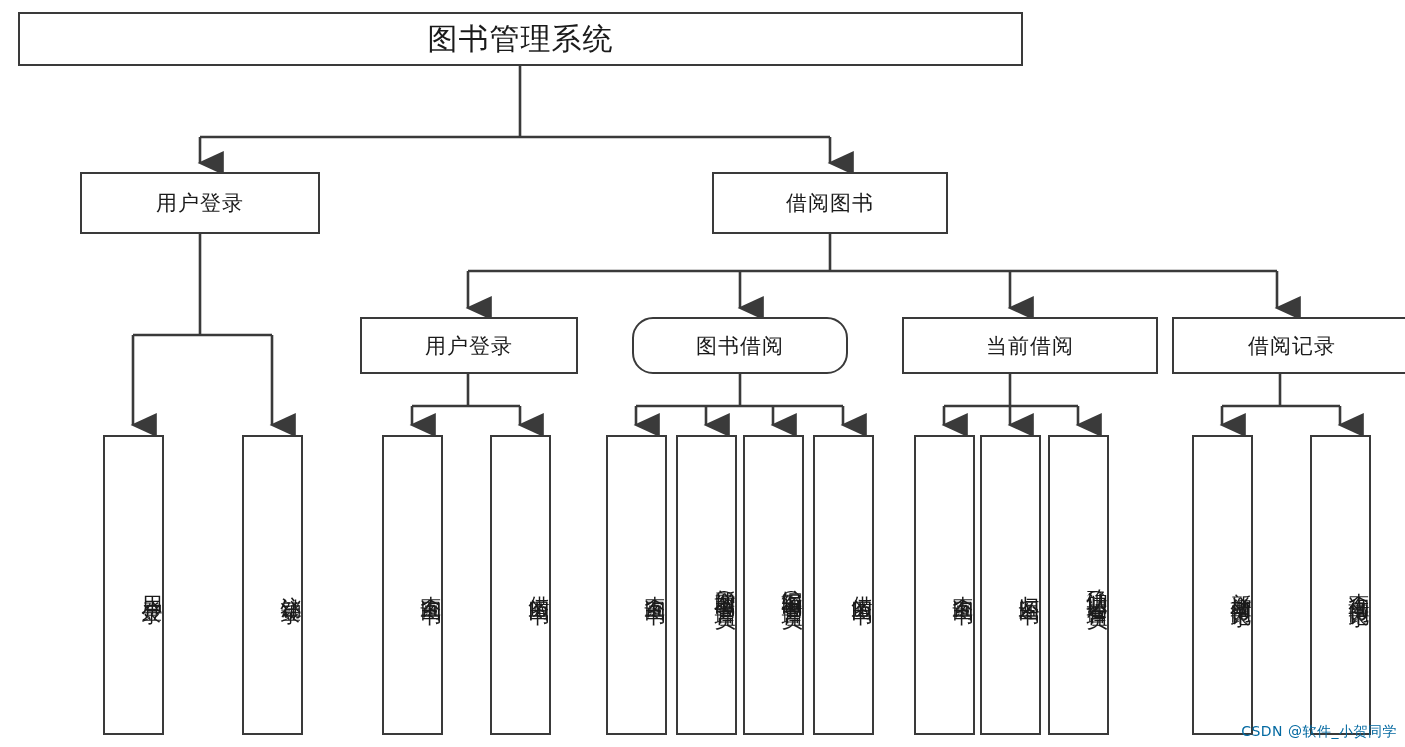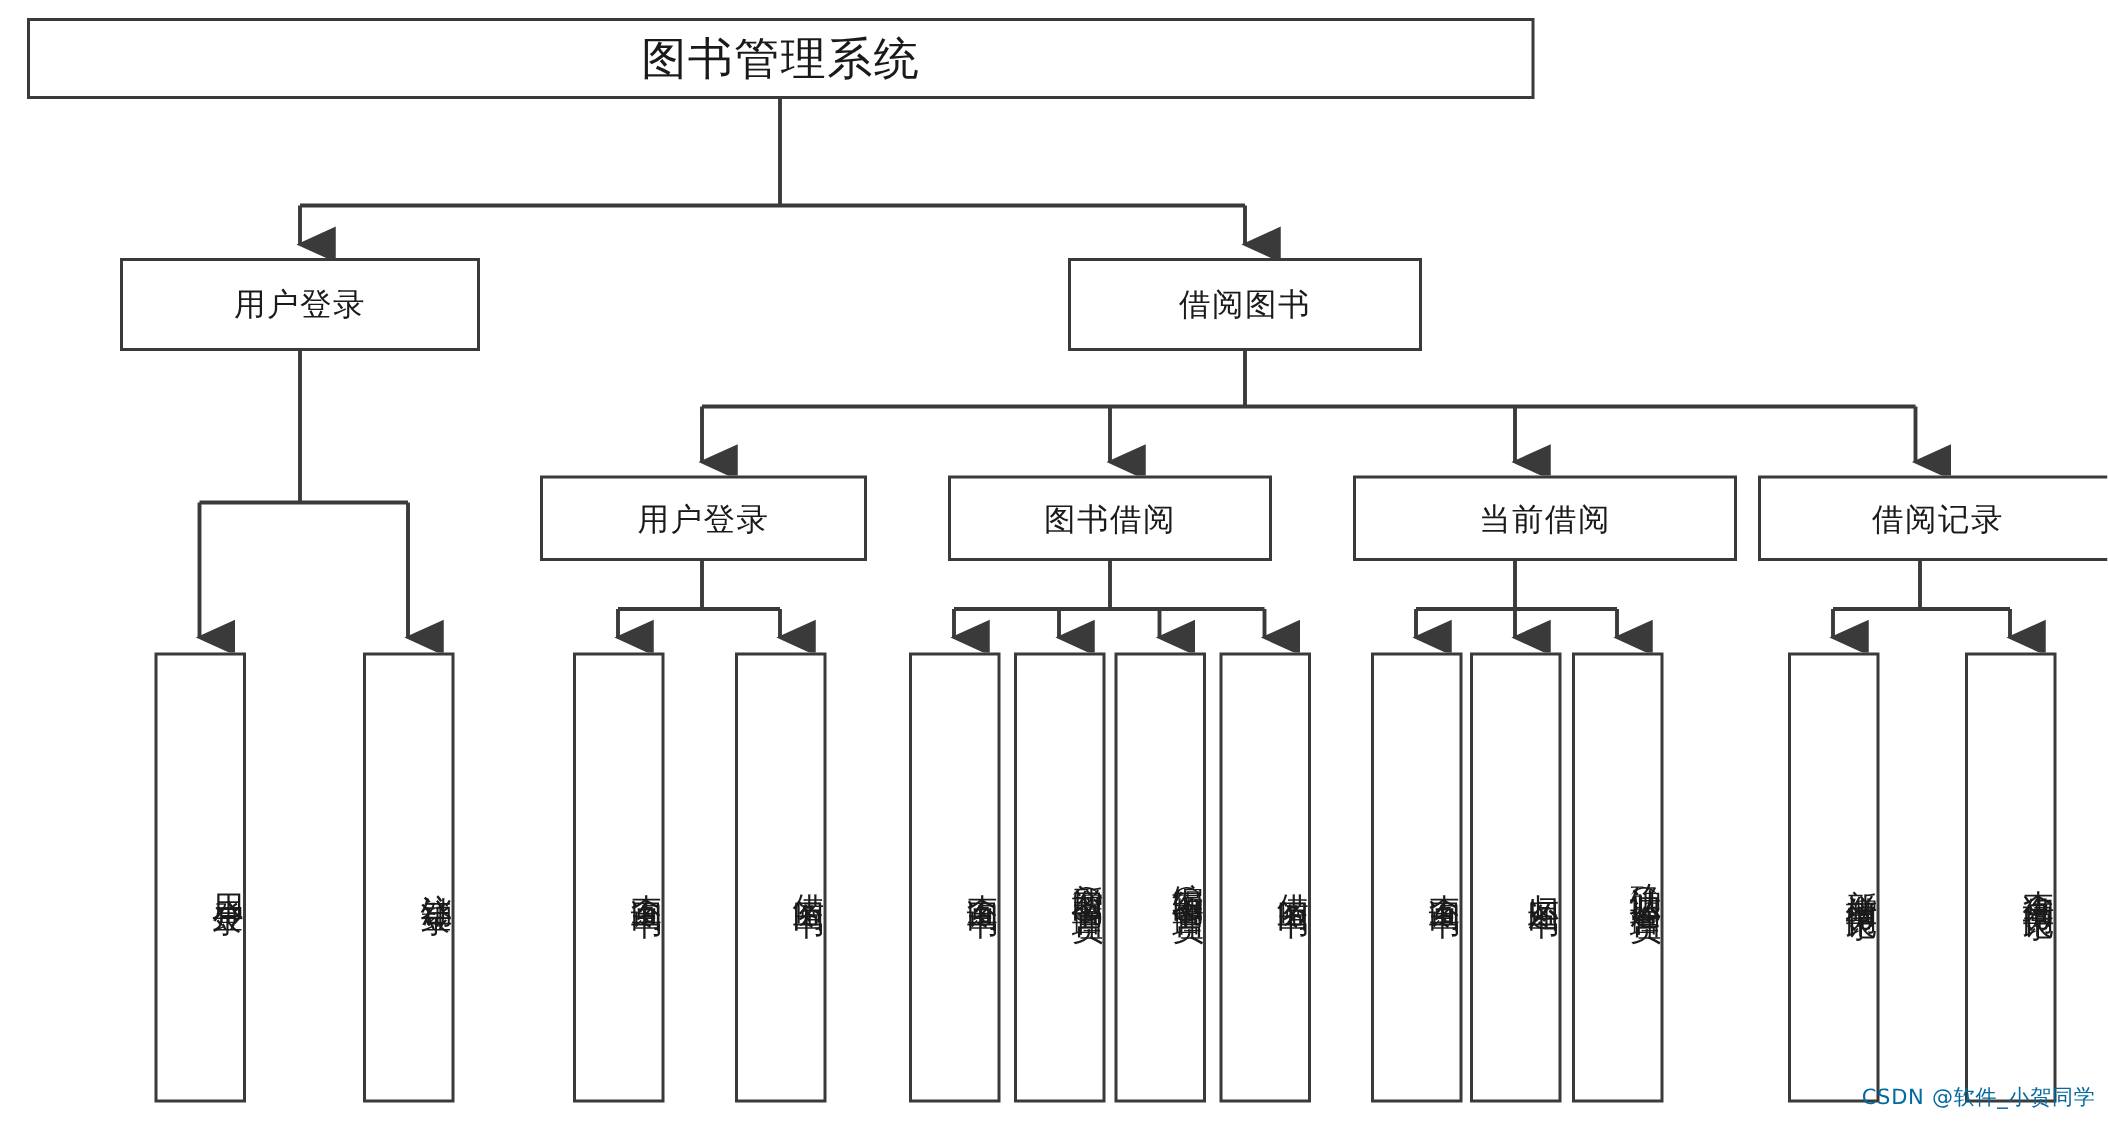--- a/index.html
+++ b/index.html
@@ -69,21 +69,21 @@
       <path d="M 1340 406 L 1340 425" marker-end="url(#ah)"></path>
     </g>
   </svg>
 
   <div class="node h root" style="left:18px;top:12px;width:1005px;height:54px;">图书管理系统</div>
 
   <div class="node h" style="left:80px;top:172px;width:240px;height:62px;">用户登录</div>
   <div class="node h" style="left:712px;top:172px;width:236px;height:62px;">借阅图书</div>
 
   <div class="node h" style="left:360px;top:317px;width:218px;height:57px;">用户登录</div>
-  <div class="node h" style="left:632px;top:317px;width:216px;height:57px;">图书借阅</div>
+  <div class="node h" style="left:632px;top:317px;width:216px;height:57px;border-radius:21px;">图书借阅</div>
   <div class="node h" style="left:902px;top:317px;width:256px;height:57px;">当前借阅</div>
   <div class="node h" style="left:1172px;top:317px;width:240px;height:57px;">借阅记录</div>
 
   <div class="node v" style="left:103px;top:435px;width:61px;height:300px;">用户登录</div>
   <div class="node v" style="left:242px;top:435px;width:61px;height:300px;">注销登录</div>
 
   <div class="node v" style="left:382px;top:435px;width:61px;height:300px;">查询图书</div>
   <div class="node v" style="left:490px;top:435px;width:61px;height:300px;">借阅图书</div>
 
   <div class="node v" style="left:606px;top:435px;width:61px;height:300px;">查询图书</div>

